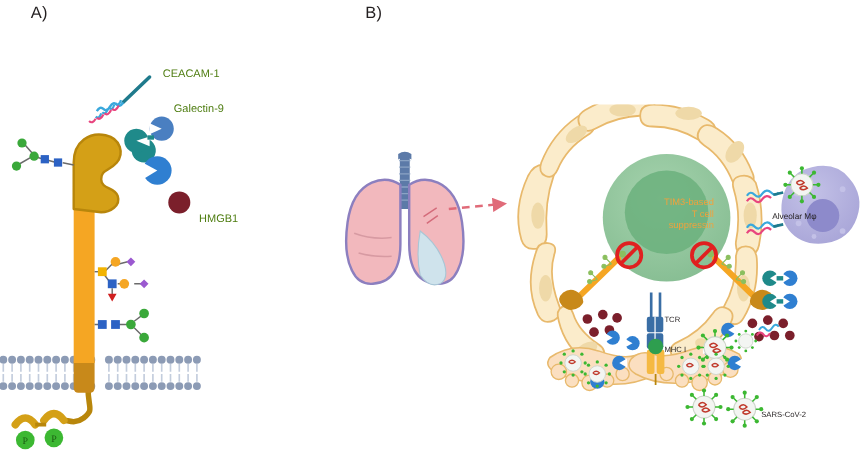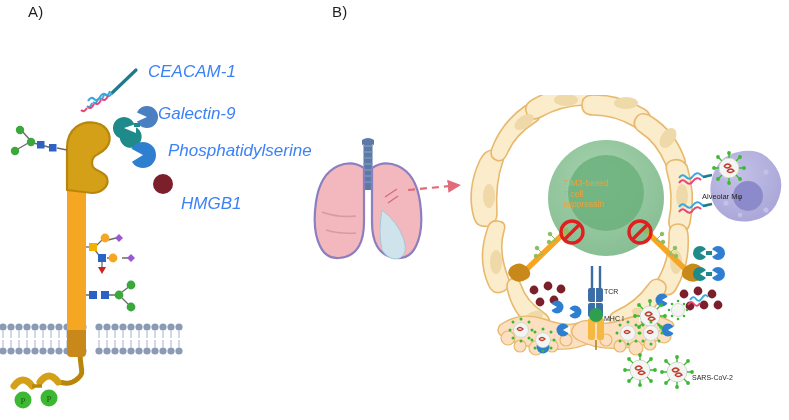--- a/index.html
+++ b/index.html
@@ -3,31 +3,31 @@
 <meta charset="utf-8">
 <title>TIM-3 Figure</title>
 <style>
   html,body{margin:0;padding:0;background:#ffffff;}
   body{width:789px;height:420px;position:relative;overflow:hidden;
        font-family:"Liberation Sans","DejaVu Sans",sans-serif;color:#231f20;}
   .fig{position:absolute;left:0;top:0;width:789px;height:420px;}
   .panel-label{position:absolute;font-size:15px;color:#231f20;letter-spacing:.2px;}
   #panelA-label{left:28px;top:3px;}
   #panelB-label{left:332px;top:3px;}
-  .legend-text{position:absolute;font-size:17px;color:#3b82f6;white-space:nowrap;font-style:italic;}
+  .legend-text{position:absolute;font-size:10px;color:#4d7c0f;white-space:nowrap;}
   #lbl-ceacam{left:148px;top:62px;}
-  #lbl-gal9{left:158px;top:104px;}
+  #lbl-gal9{left:158px;top:94px;}
   #lbl-ptdser{left:168px;top:141px;}
   #lbl-hmgb1{left:181px;top:194px;}
   .b-text{position:absolute;font-size:7px;color:#231f20;white-space:nowrap;}
   #lbl-tcr{left:604px;top:288px;}
   #lbl-mhc{left:604px;top:315px;}
   #lbl-sars{left:692px;top:374px;}
   #lbl-amac{left:702px;top:192px;font-size:7.5px;}
-  #lbl-suppress{position:absolute;left:563px;top:178px;width:86px;text-align:left;
+  #lbl-suppress{position:absolute;left:563px;top:178px;width:86px;text-align:right;
        font-size:8.5px;line-height:10.5px;color:#f0a23c;}
   svg{display:block;position:absolute;left:0;top:0;}
 </style>
 </head>
 <body>
 
 <div class="fig">
 
 <svg width="789" height="420" viewBox="0 0 789 420">
   <defs>
@@ -573,21 +573,20 @@
       <circle cx="625" cy="320" r="0"></circle>
     </g>
   </g>
 </svg>
 
 <div class="panel-label" id="panelA-label">A)</div>
 <div class="panel-label" id="panelB-label">B)</div>
 
 <div class="legend-text" id="lbl-ceacam">CEACAM-1</div>
 <div class="legend-text" id="lbl-gal9">Galectin-9</div>
-<div class="legend-text" id="lbl-ptdser">Phosphatidylserine</div>
 <div class="legend-text" id="lbl-hmgb1">HMGB1</div>
 
 <div id="lbl-suppress">
   <div>TIM3-based</div>
   <div>T cell</div>
   <div>suppressin</div>
 </div>
 
 <div class="b-text" id="lbl-tcr">TCR</div>
 <div class="b-text" id="lbl-mhc">MHC I</div>

